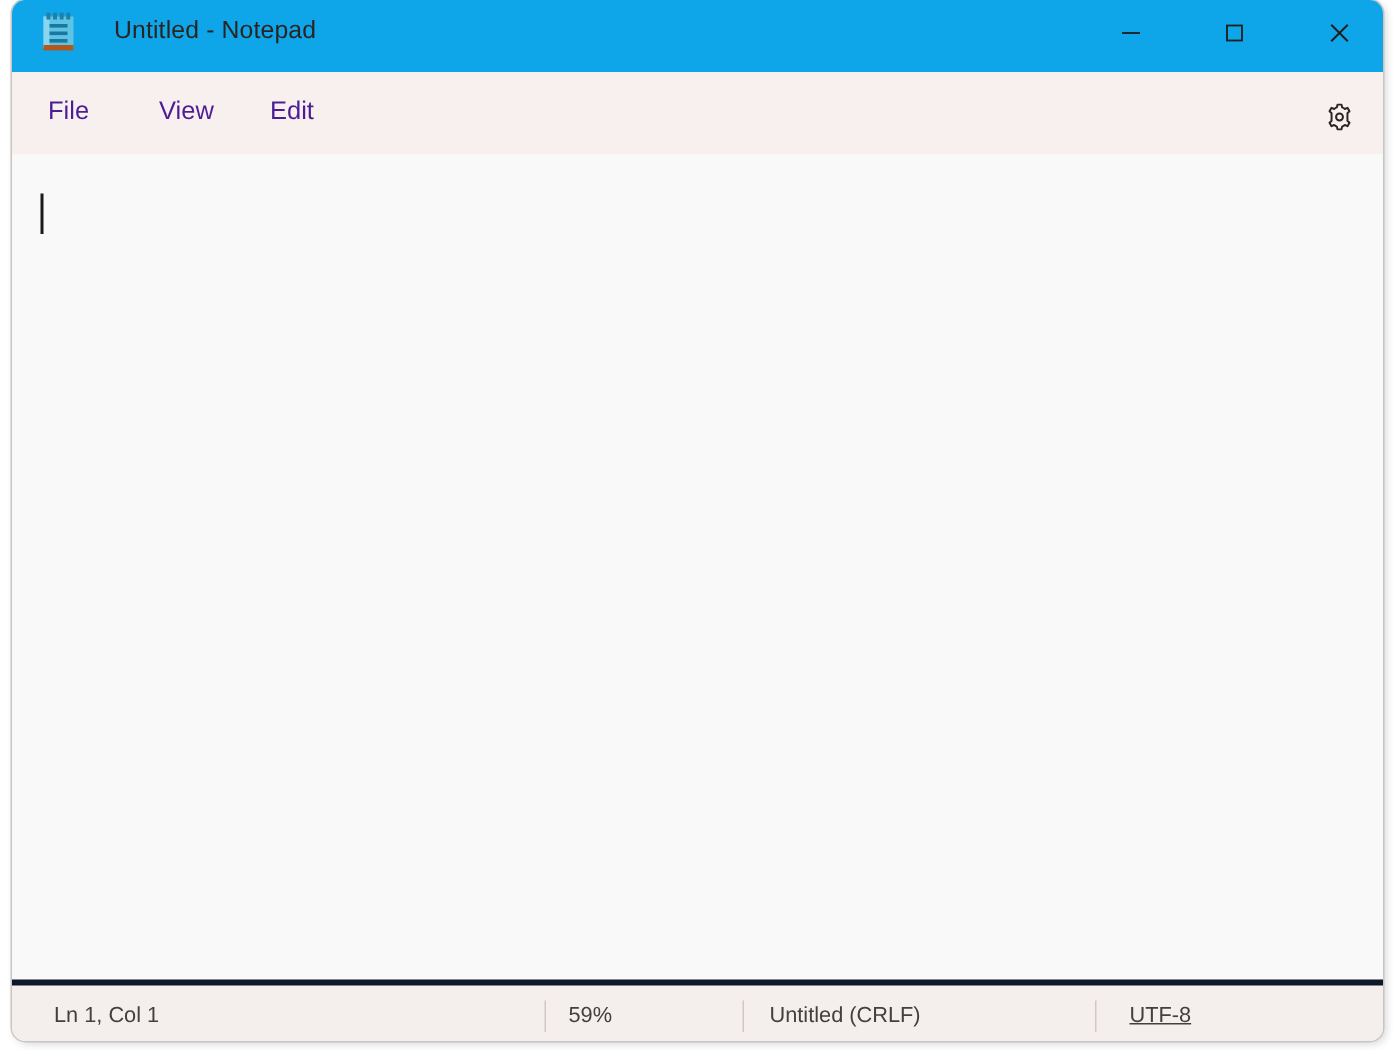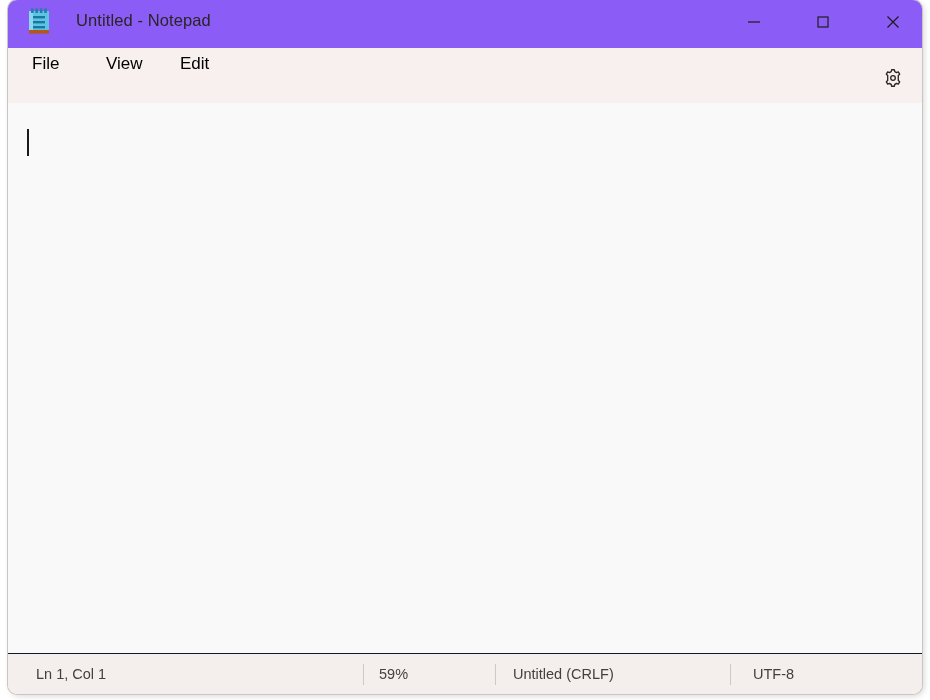--- a/index.html
+++ b/index.html
@@ -35,21 +35,21 @@
     box-shadow: 0 0 0 1px #c9c5c3, 2px 2px 6px rgba(0,0,0,0.16);
     overflow: hidden;
   }
 
   
   #title-bar {
     position: absolute;
     left: 0; top: 0;
     width: 914px;
     height: 48px;
-    background: #8b5cf6;
+    background: #0ea5e9;
   }
 
   #app-icon {
     position: absolute;
     left: 19px;
     top: 8px;
     width: 24px;
     height: 28px;
   }
   #app-icon svg { display: block; }
@@ -86,26 +86,26 @@
     position: absolute;
     left: 0;
     top: 48px;
     width: 914px;
     height: 55px;
     background: #f7f0ee;
   }
 
   .menu-item {
     position: absolute;
-    top: 1px;
+    top: 11px;
     height: 30px;
     display: flex;
     align-items: center;
     font-size: 17px;
-    color: #000000;
+    color: #4c1d95;
     background: transparent;
     border: none;
     padding: 0 6px;
     white-space: nowrap;
   }
   #menu-file { left: 18px; }
   #menu-edit { left: 92px; }
   #menu-view { left: 166px; }
 
   #settings-button {
@@ -154,34 +154,34 @@
   }
 
   
   #status-bar {
     position: absolute;
     left: 0;
     top: 653px;
     width: 914px;
     height: 41px;
     background: #f4eeec;
-    border-top: 1px solid #0f172a;
+    border-top: 4px solid #0f172a;
   }
 
   .status-cell {
     position: absolute;
     top: 12px;
     font-size: 14.5px;
     color: #45403e;
     white-space: nowrap;
   }
   #status-position { left: 28px; }
   #status-zoom     { left: 371px; }
   #status-eol      { left: 505px; }
-  #status-encoding { left: 745px; }
+  #status-encoding { left: 745px; text-decoration: underline; }
 
   .status-divider {
     position: absolute;
     top: 10px;
     width: 1px;
     height: 21px;
     background: #cfc8c6;
   }
   #divider-1 { left: 355px; }
   #divider-2 { left: 487px; }

